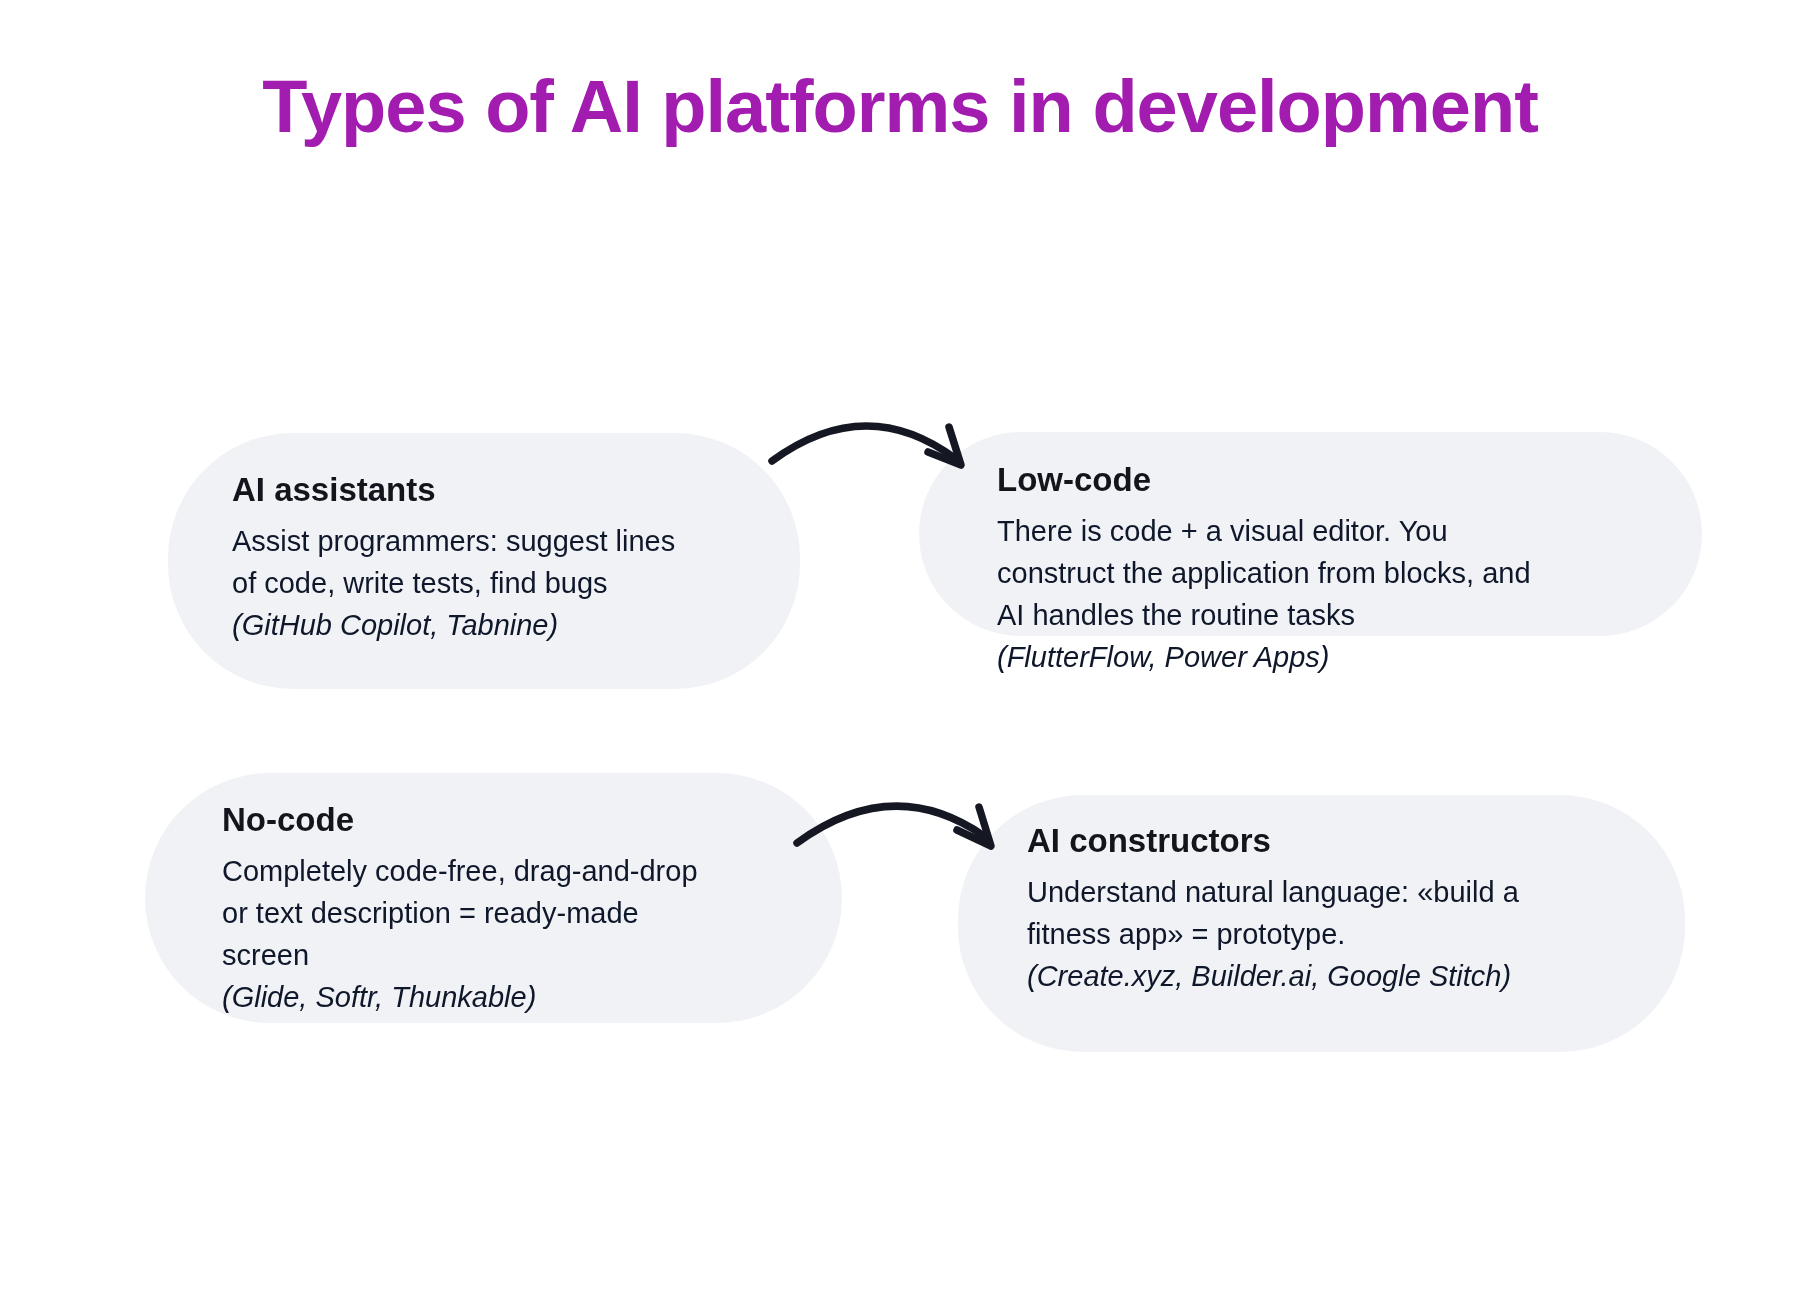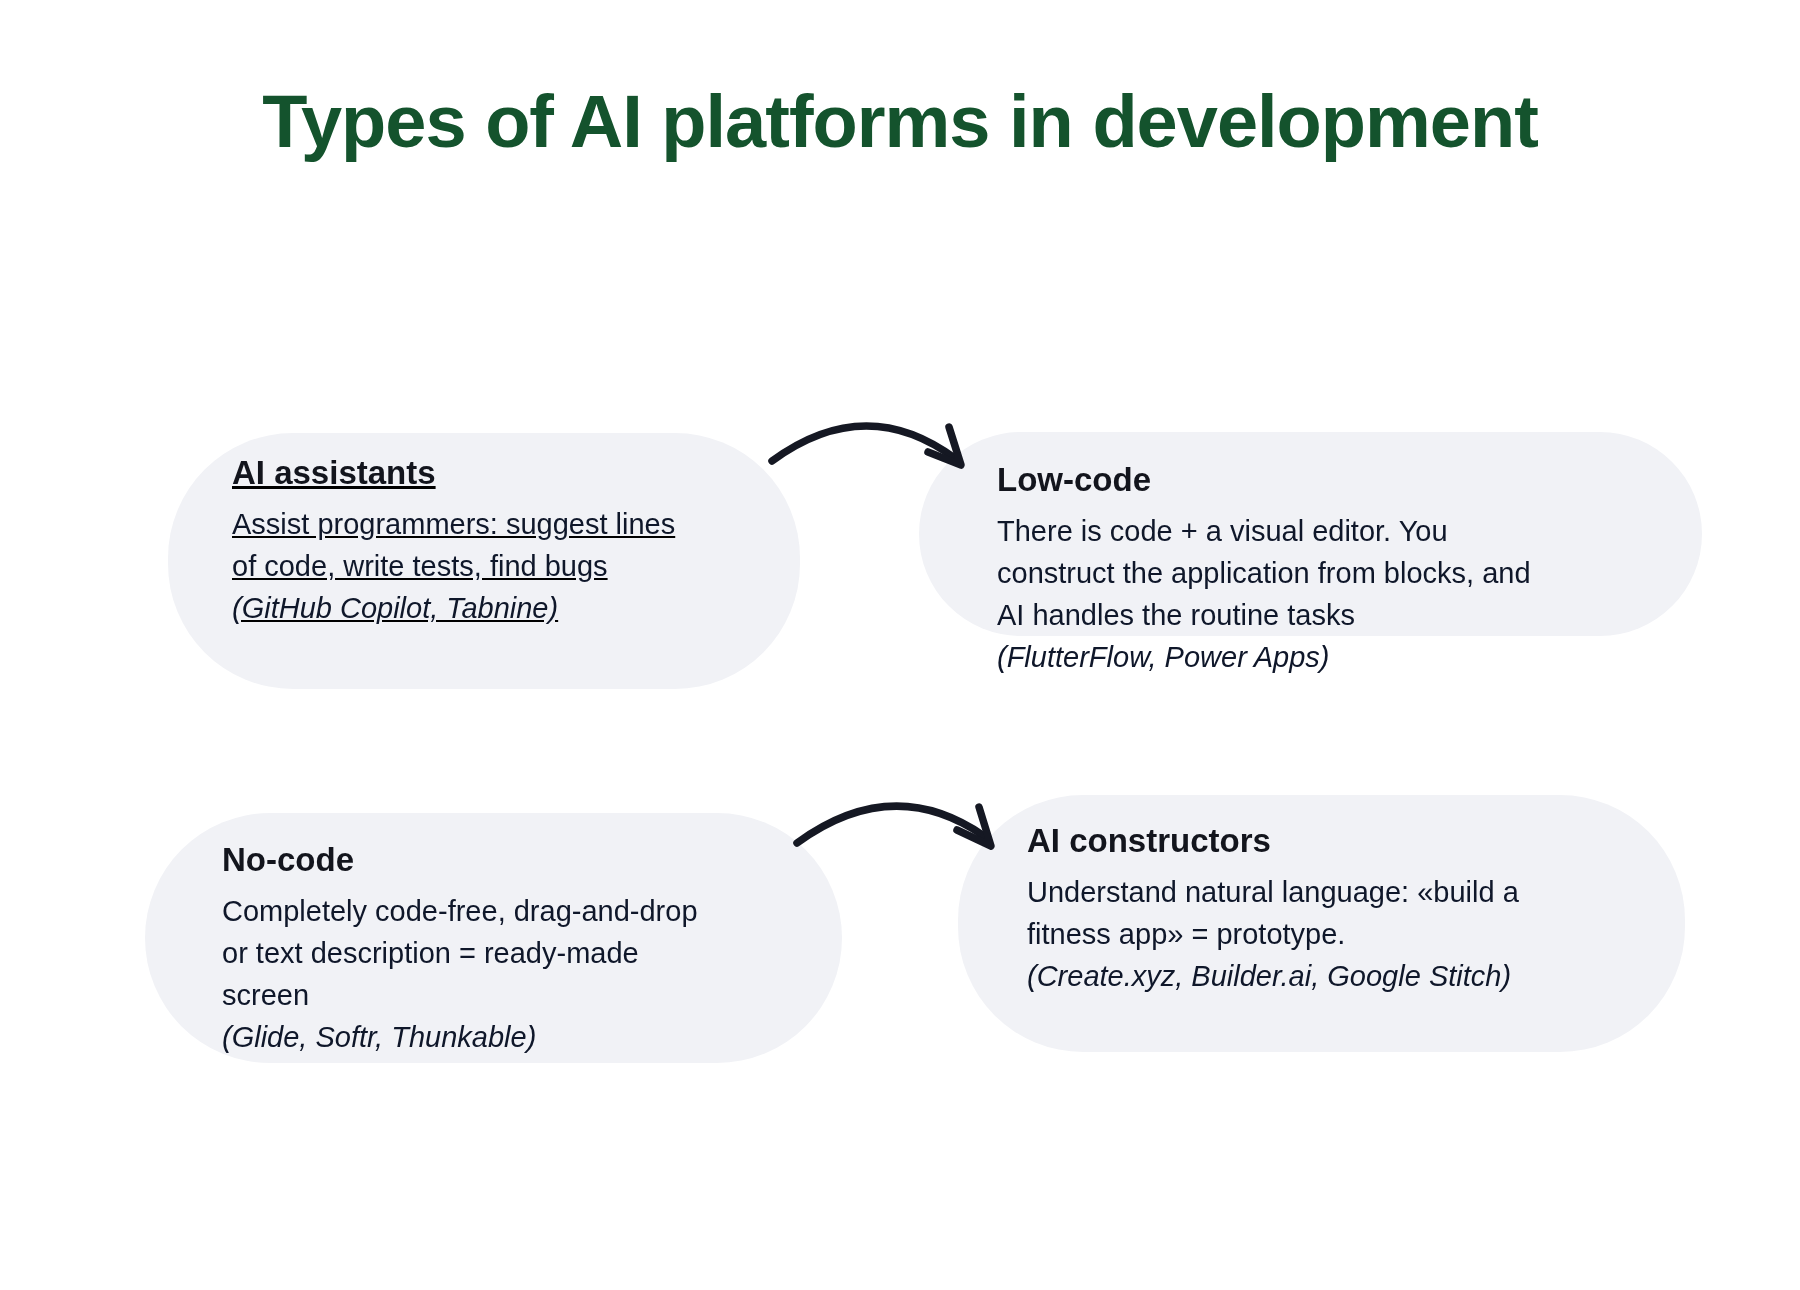--- a/index.html
+++ b/index.html
@@ -6,26 +6,26 @@
   .canvas{
     position:relative;
     width:1800px;height:1290px;
     background:#ffffff;
     font-family:"Liberation Sans", sans-serif;
     overflow:hidden;
   }
   .page-title{
     position:absolute;
     left:0;right:0;top:64px;
-    margin:15px;
+    margin:0;
     text-align:center;
     font-size:74px;
     font-weight:700;
     letter-spacing:-1px;
-    color:#14532d;
+    color:#a21caf;
   }
   .card{
     position:absolute;
     background:#f1f2f6;
     border-radius:125px;
     box-sizing:border-box;
   }
   .card h2{
     margin:0 0 8px 0;
     font-size:33px;
@@ -34,25 +34,25 @@
     color:#13151d;
   }
   .card p{
     margin:0;
     font-size:29px;
     line-height:42px;
     color:#0f172a;
   }
   .card p.examples{font-style:italic;}
   
-  .card-1{left:168px;top:433px;width:632px;height:256px;padding:18px 30px 0 64px;text-decoration:underline;}
+  .card-1{left:168px;top:433px;width:632px;height:256px;padding:35px 30px 0 64px;}
   .card-1 .body{max-width:468px;}
   .card-2{left:919px;top:432px;width:783px;height:204px;padding:26px 30px 0 78px;}
   .card-2 .body{max-width:560px;}
-  .card-3{left:145px;top:813px;width:697px;height:250px;padding:25px 30px 0 77px;}
+  .card-3{left:145px;top:773px;width:697px;height:250px;padding:25px 30px 0 77px;}
   .card-3 .body{max-width:480px;}
   .card-4{left:958px;top:784px;width:727px;height:257px;padding:24px 30px 0 69px;margin-top:11px;}
   .card-4 .body{max-width:520px;}
   .arrow-layer{
     position:absolute;left:0;top:0;width:1800px;height:1290px;
     pointer-events:none;
   }
   .arrow-layer path,.arrow-layer polyline{
     fill:none;
     stroke:#151823;

